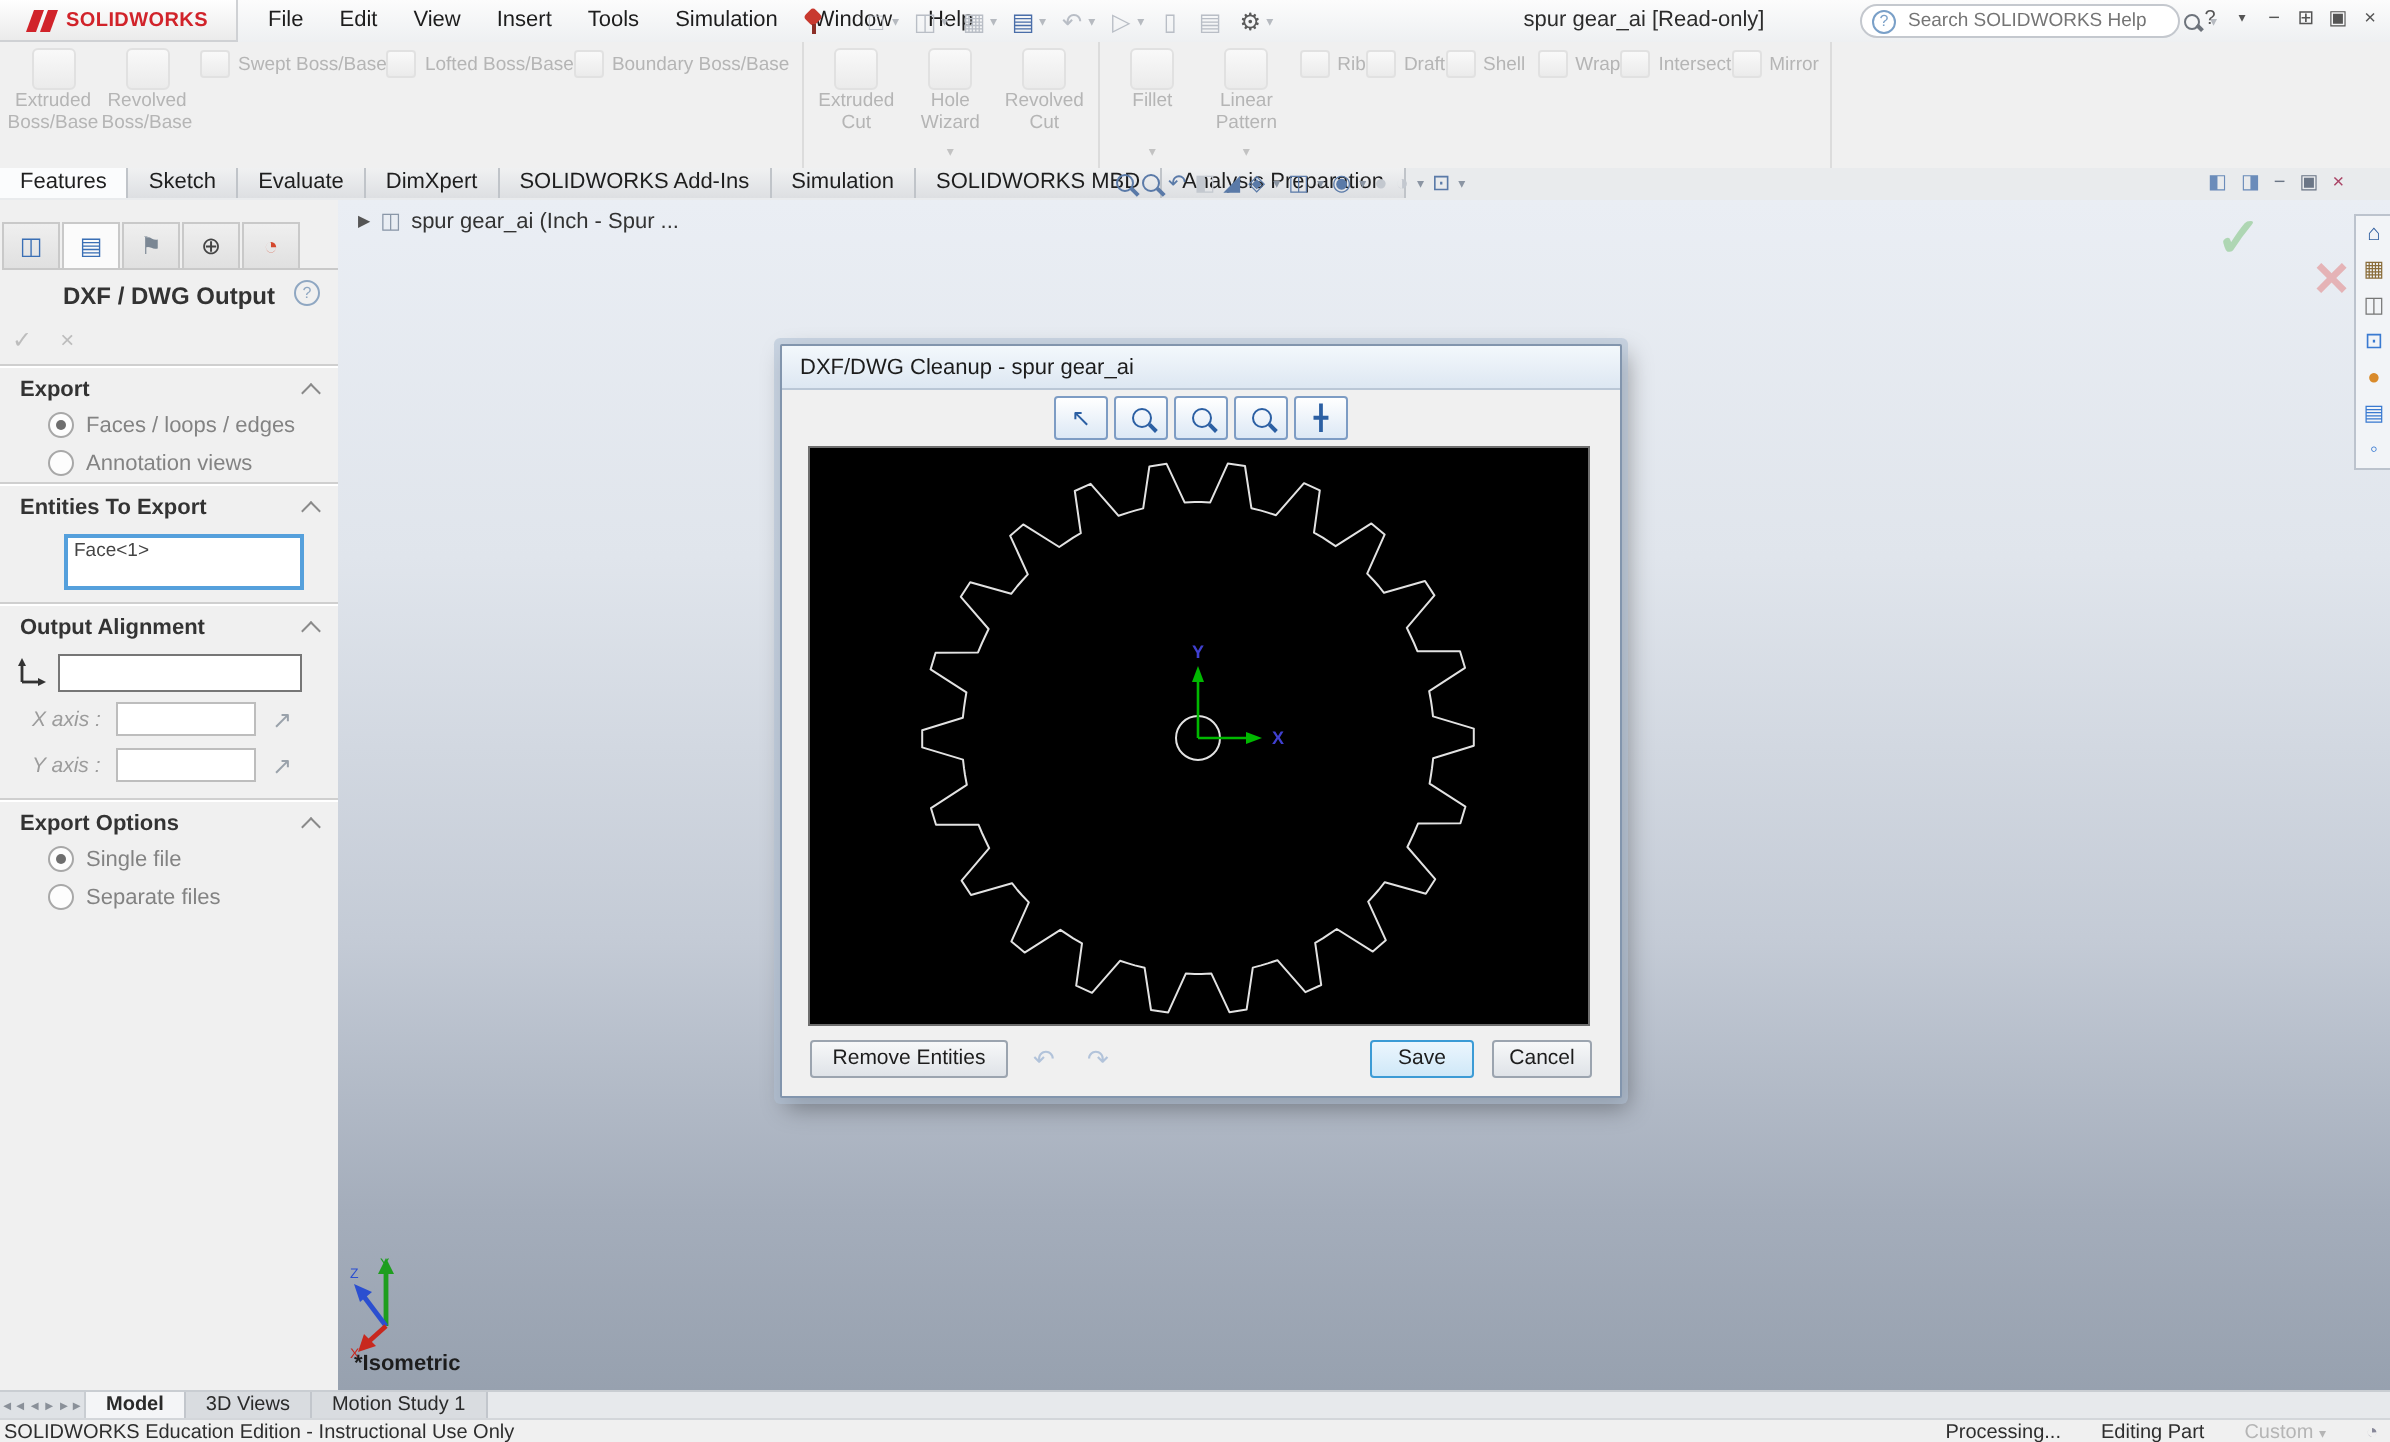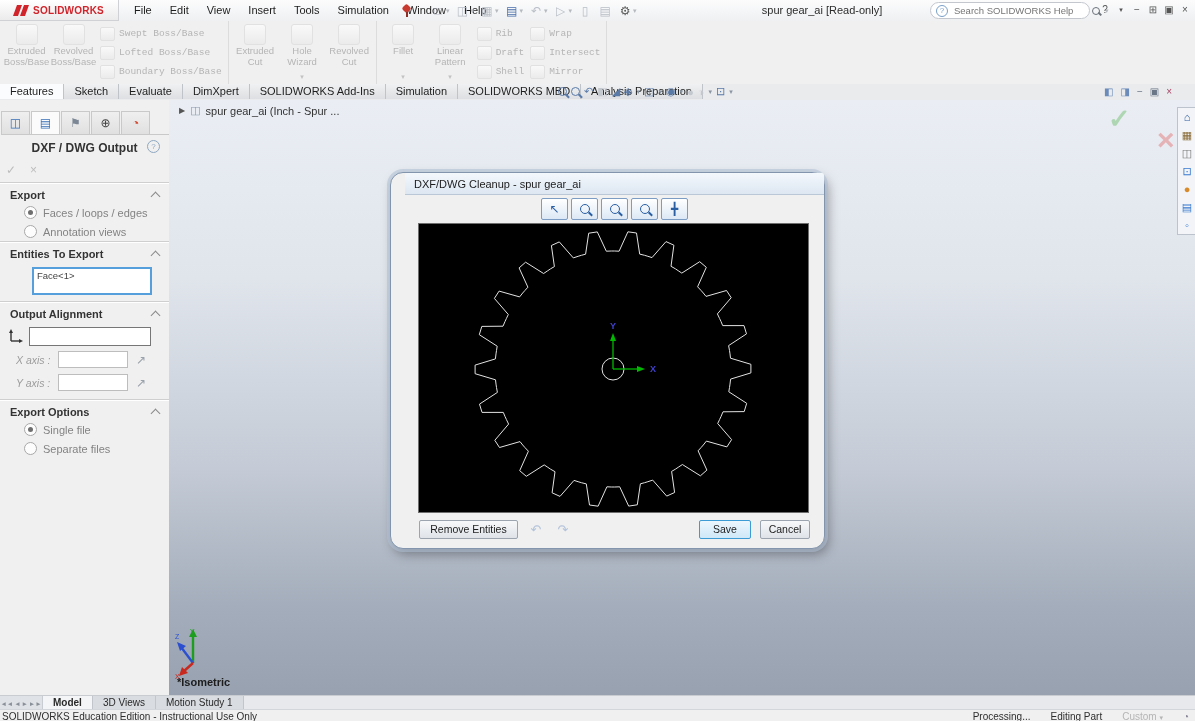--- a/index.html
+++ b/index.html
@@ -33,21 +33,21 @@
   .mag::after{content:"";position:absolute;width:4px;height:1.5px;background:#6d737b;transform:rotate(45deg);right:-3px;bottom:-1px;}
   #tb-controls{position:absolute;right:2px;top:0;display:flex;align-items:center;height:20px;}
   .wc{width:16px;text-align:center;font-size:10px;color:#555;line-height:20px;}
   
   #ribbon{left:0;top:21px;width:1195px;height:63px;background:#f0f0f0;display:flex;}
   .rgroup{display:flex;padding:1px 3px;border-right:1px solid #dcdcdc;}
   .rbig{width:47px;display:flex;flex-direction:column;align-items:center;padding-top:2px;
         color:#b5b5b5;font-size:9.5px;line-height:10.5px;text-align:center;}
   .ricon{width:20px;height:19px;border:1px solid #e1e1e1;border-radius:3px;background:linear-gradient(#f9f9f9,#ebebeb);margin-bottom:1px;flex:none;}
   .rbig .dd{font-size:7px;color:#c2c2c2;margin-top:auto;padding-bottom:1px;}
-  .rstack{display:flex;flex-direction:column;justify-content:space-around;padding:2px 3px;font-family:Liberation Mono, monospace;}
+  .rstack{display:flex;flex-direction:row;justify-content:space-around;padding:2px 3px;}
   .srow{display:flex;align-items:center;gap:4px;font-size:9.5px;color:#b5b5b5;height:16px;white-space:nowrap;}
   .sicon{width:13px;height:12px;border:1px solid #e1e1e1;border-radius:2px;background:linear-gradient(#f9f9f9,#ebebeb);flex:none;}
   
   #tabrow{left:0;top:84px;width:1195px;height:16px;background:#e9ebed;border-bottom:1px solid #c6cacf;white-space:nowrap;}
   .ttab{display:inline-block;height:15px;line-height:15px;padding:0 10px;font-size:11px;color:#1e1e1e;
         border-right:1px solid #c0c4c9;background:linear-gradient(#f0f1f2,#dddfe2);}
   .ttab.active{background:#fbfcfd;}
   #hud{position:absolute;left:558px;top:85px;display:flex;align-items:center;gap:4px;color:#5a7aa8;font-size:11px;}
   .hudsep{font-size:7px;color:#8b95a3;}
   .grayed{color:#c3c8cf!important;border-color:#c3c8cf!important;}
@@ -87,22 +87,22 @@
   #ftree{position:absolute;left:10px;top:4px;display:flex;align-items:center;gap:5px;font-size:11px;color:#333;}
   .tree-arrow{color:#555;font-size:8px;}
   .part-ic{color:#8a97a8;font-size:11px;}
   #confirm-check{position:absolute;left:939px;top:3px;font-size:27px;font-weight:bold;color:rgba(125,195,125,.55);}
   #confirm-x{position:absolute;left:988px;top:23px;font-size:30px;font-weight:bold;color:rgba(226,122,122,.5);}
   #taskpane{position:absolute;left:1008px;top:7px;width:18px;height:126px;background:#f2f4f7;border:1px solid #bcc3cd;
             display:flex;flex-direction:column;align-items:center;justify-content:space-around;font-size:11px;line-height:1;}
   #triad{position:absolute;left:6px;top:525px;}
   #orient-label{position:absolute;left:8px;top:576px;font-size:11px;font-weight:bold;color:#1d1d1d;}
   
-  #dialog{position:absolute;left:390px;top:72px;width:419px;height:375px;background:#f0f0f0;border:1px solid #8295ad;border-radius:13px;
-          box-shadow:0 0 0 3px rgba(175,192,212,.55),3px 5px 12px rgba(0,0,0,.35);padding-left:14px;}
+  #dialog{position:absolute;left:390px;top:72px;width:419px;height:375px;background:#f0f0f0;border:1px solid #8295ad;border-radius:1px;
+          box-shadow:0 0 0 3px rgba(175,192,212,.55),3px 5px 12px rgba(0,0,0,.35);}
   .dtitle{height:21px;display:flex;align-items:center;padding-left:9px;font-size:11px;color:#1c1c1c;
           background:linear-gradient(#f3f8fc,#dde7f2);border-bottom:1px solid #bac7d6;border-radius:2px 2px 0 0;}
   .dtoolbar{height:28px;display:flex;align-items:center;justify-content:center;gap:3px;}
   .dtbtn{width:25px;height:20px;border:1px solid #7d9cc4;border-radius:2px;background:linear-gradient(#ffffff,#dce8f5);
          display:flex;align-items:center;justify-content:center;color:#2b5fa3;font-size:12px;}
   .dmag{position:relative;width:8px;height:8px;border:1.7px solid #2b5fa3;border-radius:50%;display:inline-block;}
   .dmag::after{content:"";position:absolute;width:5px;height:1.8px;background:#2b5fa3;transform:rotate(45deg);right:-4px;bottom:-2px;}
   #gcanvas{margin:0 13px;width:391px;height:290px;background:#000;border:1px solid #6e6e6e;box-sizing:border-box;}
   .dbuttons{height:32px;display:flex;align-items:center;padding:0 14px;gap:9px;}
   .dbtn{height:17px;font-size:10.5px;color:#1d1d1d;display:flex;align-items:center;justify-content:center;

